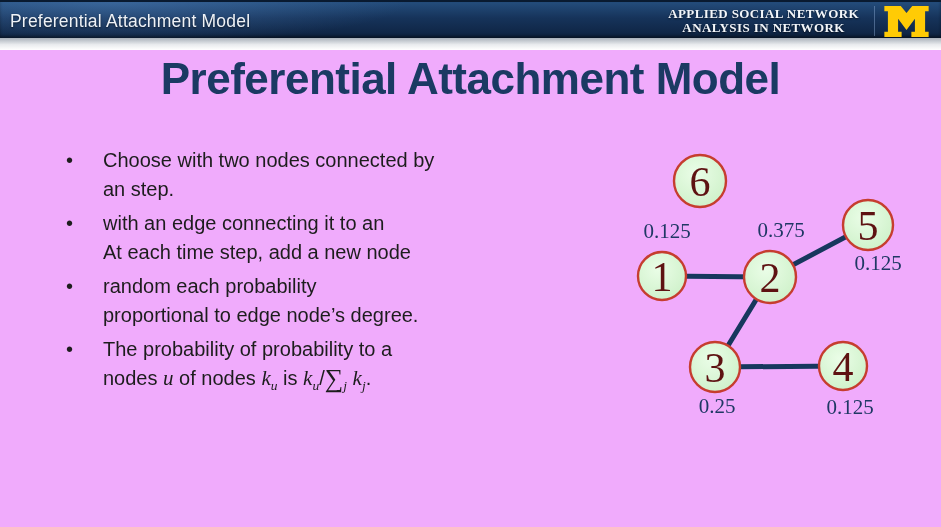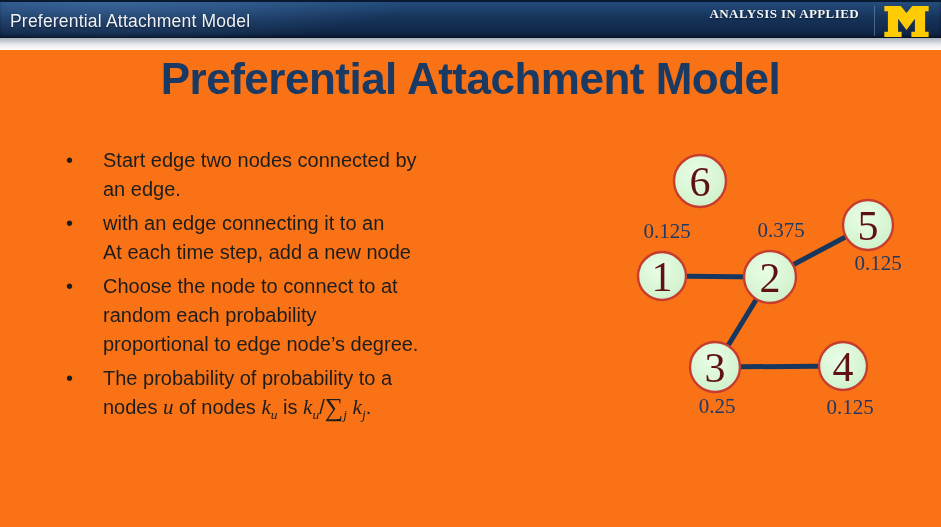--- a/index.html
+++ b/index.html
@@ -3,21 +3,21 @@
 <meta charset="utf-8">
 <style>
   * { margin: 0; padding: 0; box-sizing: border-box; }
   html, body { width: 941px; height: 527px; }
   body {
     font-family: "Liberation Sans", sans-serif;
     background: #ffffff;
     position: relative;
     overflow: hidden;
   }
-  .slide { position: absolute; inset: 0; background: #f97316; }
+  .slide { position: absolute; inset: 0; background: #f0abfc; }
 
   
   .header-bar {
     position: absolute; left: 0; top: 0; width: 941px; height: 38px;
     background: linear-gradient(180deg, #244d7c 0%, #16335a 45%, #0d2240 100%);
     border-top: 2px solid #091a30;
     box-shadow: inset 0 -2px 3px rgba(0,0,0,0.45);
   }
   .header-bar::before {
     content: ""; position: absolute; inset: 0;
@@ -89,42 +89,42 @@
   }
 </style>
 </head>
 <body>
 
 <div class="slide">
 
   <div class="header-bar">
     <div class="header-title">Preferential Attachment Model</div>
     <div class="course-block">
-      <div>ANALYSIS IN APPLIED</div>
+      <div>APPLIED SOCIAL NETWORK</div>
+      <div>ANALYSIS IN NETWORK</div>
     </div>
     <div class="header-divider"></div>
     <svg class="m-logo" viewBox="0 0 100 70" aria-hidden="true">
       <polygon fill="#ffcb05" points="0,0 37,0 50,16 63,0 100,0 100,12 92,12 92,58 100,58 100,70 61,70 61,58 69,58 69,29 50,54 31,29 31,58 39,58 39,70 0,70 0,58 8,58 8,12 0,12"></polygon>
     </svg>
   </div>
   <div class="header-strip"></div>
 
   <h1 class="slide-title">Preferential Attachment Model</h1>
 
   <ul class="bullets">
     <li>
-      <div class="ln">Start edge two nodes connected by</div>
-      <div class="ln">an edge.</div>
+      <div class="ln">Choose with two nodes connected by</div>
+      <div class="ln">an step.</div>
     </li>
     <li>
       <div class="ln">with an edge connecting it to an</div>
       <div class="ln">At each time step, add a new node</div>
     </li>
     <li>
-      <div class="ln">Choose the node to connect to at</div>
       <div class="ln">random each probability</div>
       <div class="ln">proportional to edge node’s degree.</div>
     </li>
     <li>
       <div class="ln">The probability of probability to a</div>
       <div class="ln"><span>nodes </span><span class="mi">u</span><span> of nodes </span><span class="mi">k</span><sub class="ms">u</sub><span> is </span><span class="mi">k</span><sub class="ms">u</sub><span>/</span><span class="sg">∑</span><sub class="ms">j</sub><span>&nbsp;</span><span class="mi">k</span><sub class="ms">j</sub><span>.</span></div>
     </li>
   </ul>
 
   <div class="graph-wrap">

